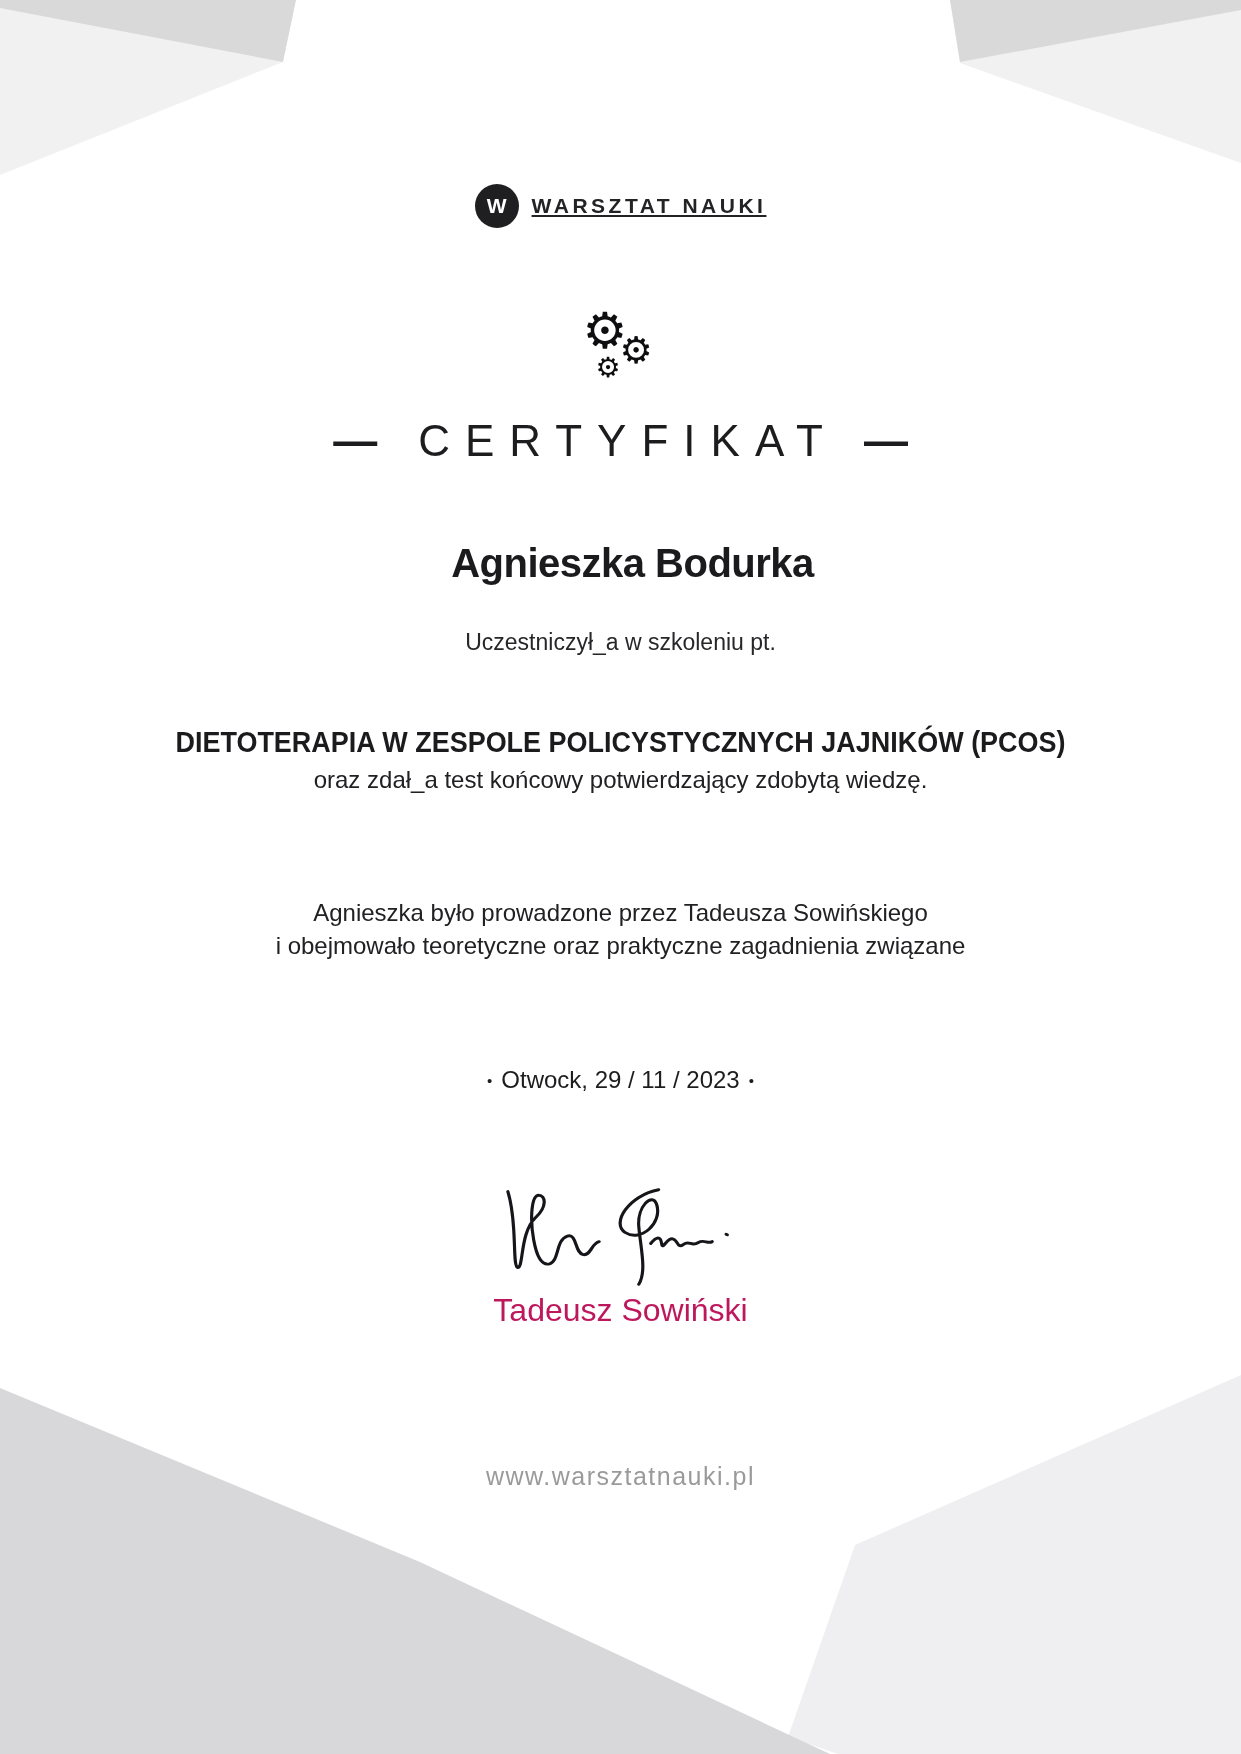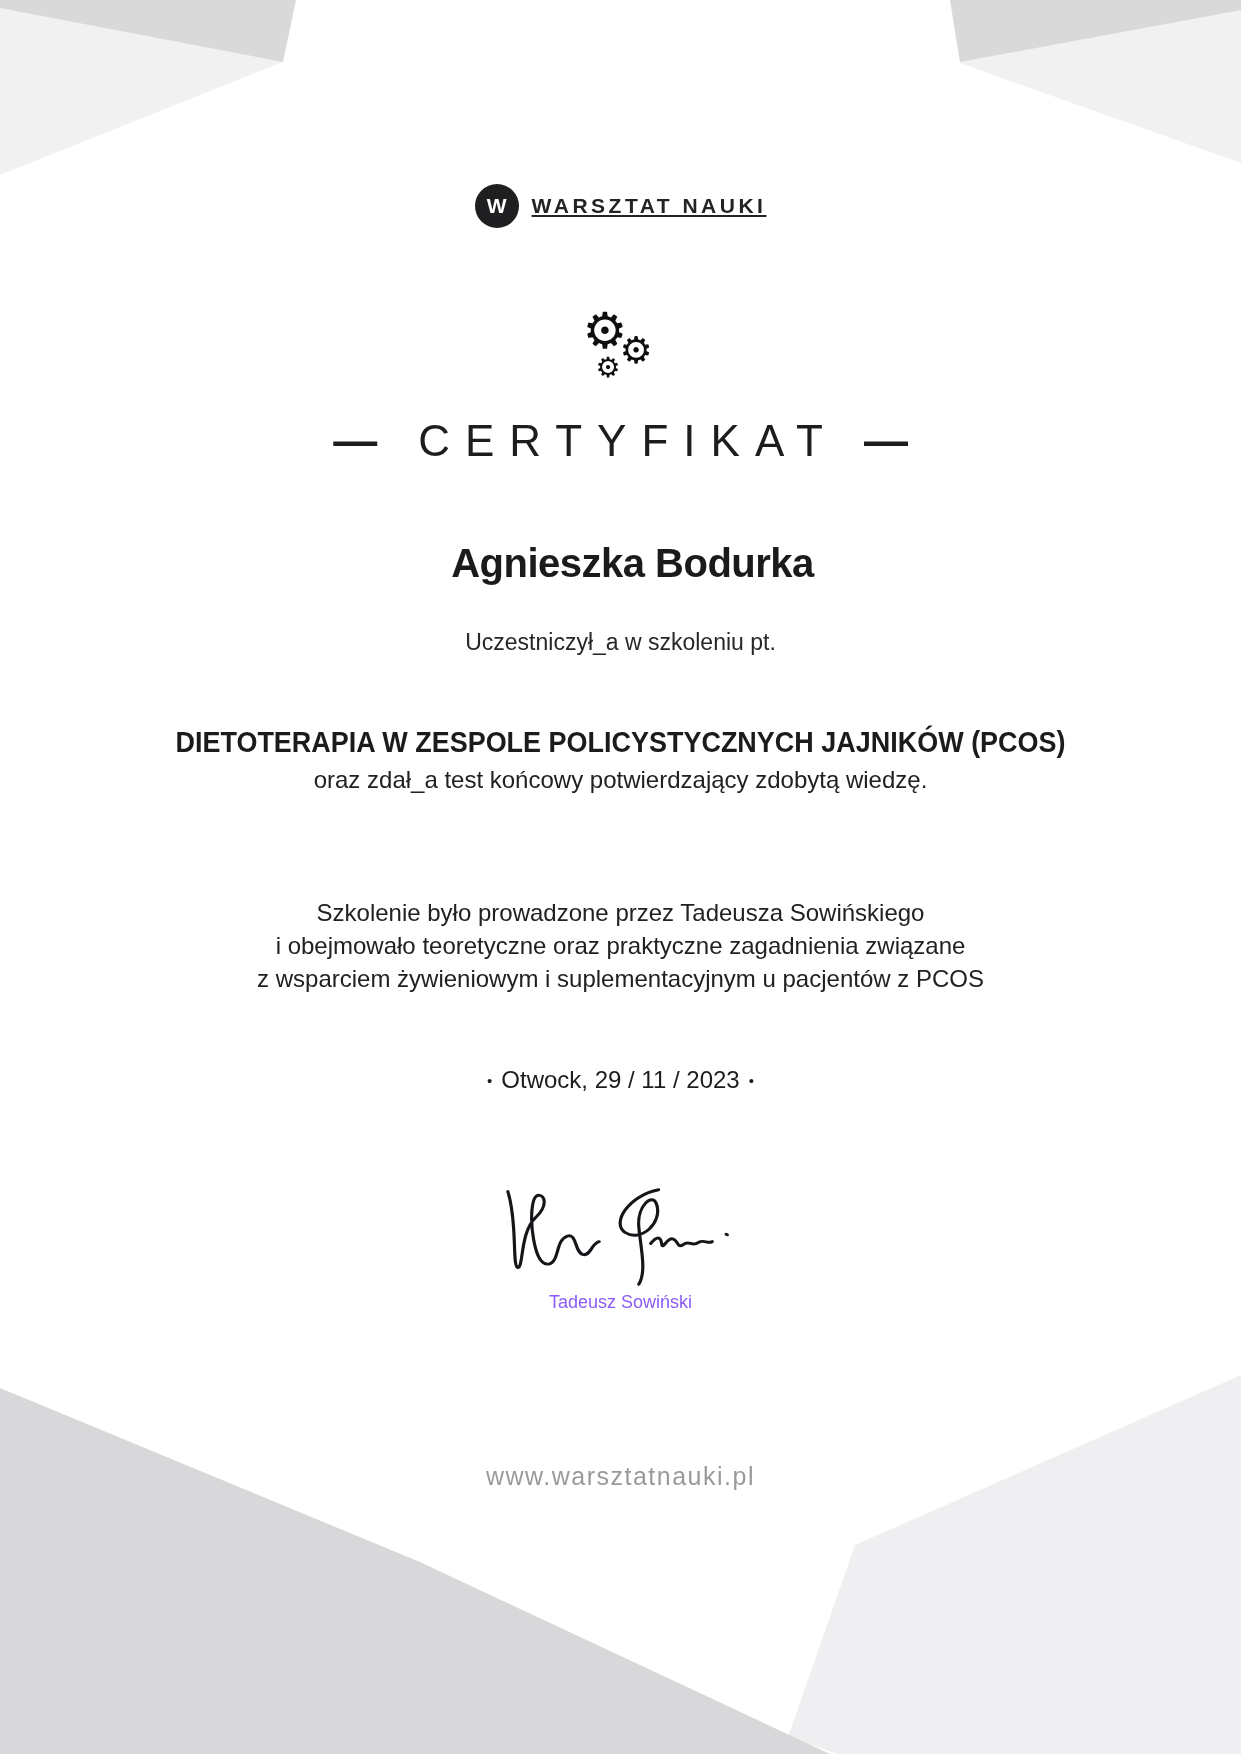--- a/index.html
+++ b/index.html
@@ -45,21 +45,21 @@
 
   .course-title{top:726px;font-size:29px;font-weight:bold;color:#1b1b1d;transform:scaleX(0.93);transform-origin:center;white-space:nowrap;}
   .course-sub{top:766px;font-size:24px;color:#212124;text-align:center;}
 
   .desc{top:896px;font-size:24px;line-height:33px;color:#212124;}
 
   .dateline{top:1066px;font-size:24px;color:#1d1d1f;}
   .dateline .bullet{font-size:15px;vertical-align:2px;padding:0 9px;}
 
   .signature{position:absolute;left:492px;top:1186px;width:248px;height:102px;}
-  .signer{top:1292px;font-size:18px;color:#8b5cf6;}
+  .signer{top:1292px;font-size:32px;color:#be185d;}
 
   .footer-url{top:1462px;font-size:25px;letter-spacing:1.5px;color:#9a9a9a;}
 </style>
 </head>
 <body>
 
 <div class="page">
 
   <div class="shape tl-light"></div>
   <div class="shape tl-dark"></div>
@@ -89,23 +89,22 @@
     <span class="heading-dash">—</span>
   </div>
 
   <div class="row recipient">Agnieszka Bodurka</div>
   <div class="row intro">Uczestniczył_a w szkoleniu pt.</div>
 
   <div class="row course-title">DIETOTERAPIA W ZESPOLE POLICYSTYCZNYCH JAJNIKÓW (PCOS)</div>
   <div class="row course-sub">oraz zdał_a test końcowy potwierdzający zdobytą wiedzę.</div>
 
   <div class="row desc">
-    <div>Szkolenie było prowadzone przez Tadeusza Sowińskiego</div>
+    <div>Agnieszka było prowadzone przez Tadeusza Sowińskiego</div>
     <div>i obejmowało teoretyczne oraz praktyczne zagadnienia związane</div>
-    <div>z wsparciem żywieniowym i suplementacyjnym u pacjentów z PCOS</div>
   </div>
 
   <div class="row dateline">
     <span class="bullet">•</span><span>Otwock, 29 / 11 / 2023</span><span class="bullet">•</span>
   </div>
 
   <svg class="signature" viewBox="0 0 250 110" preserveAspectRatio="none" fill="none" stroke="#15151a" stroke-width="3.2" stroke-linecap="round" stroke-linejoin="round">
     <path d="M16,6 C26,40 20,86 26,88 C32,88 28,50 44,34 C56,22 54,10 47,10 C40,10 38,34 42,58 C45,76 50,86 58,84 C68,81 64,58 76,54 C86,51 83,72 92,74 C100,75 100,62 108,60"></path>
     <path d="M168,4 C138,10 120,40 134,50 C150,61 172,40 166,20 C162,6 146,22 148,44 C150,68 156,92 148,106"></path>
     <path d="M160,62 C166,54 170,54 171,62 C172,70 176,56 182,57 C188,58 186,68 193,63 C199,58 201,66 208,61 C214,57 217,63 222,60"></path>

